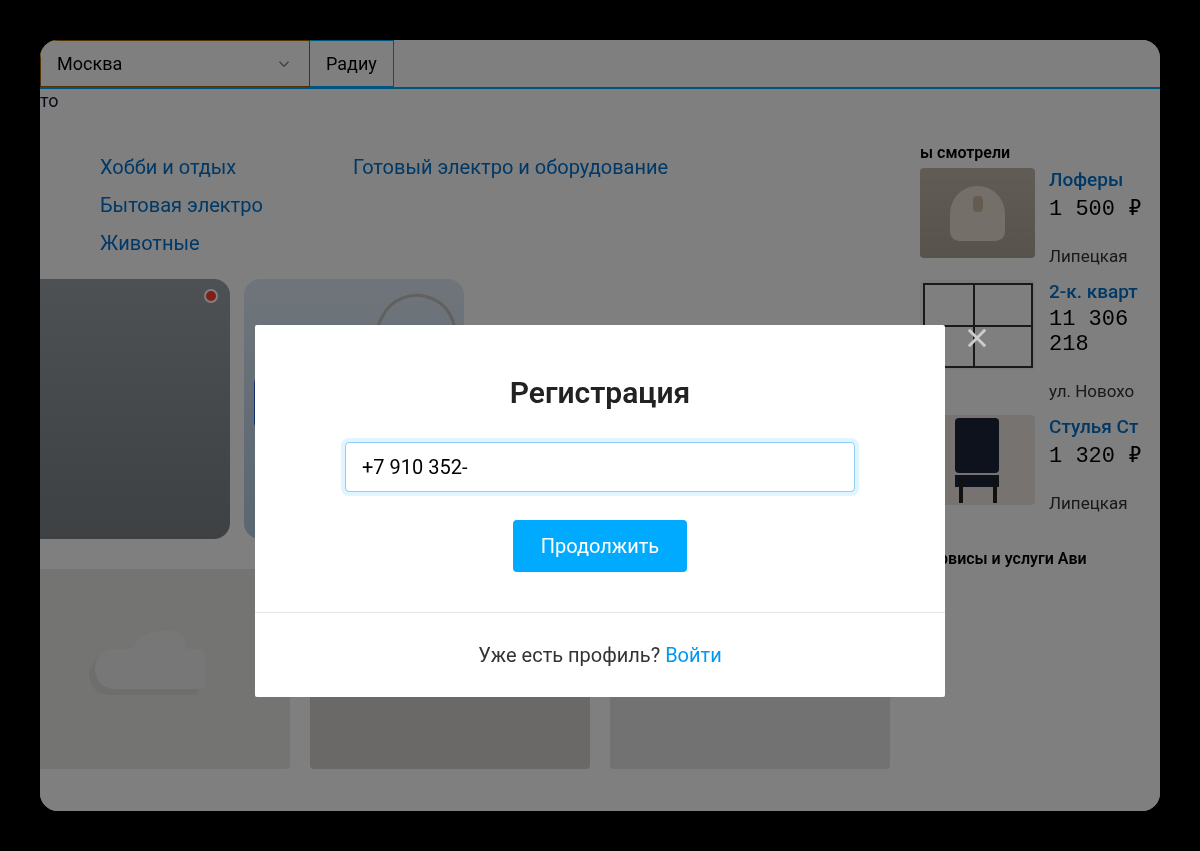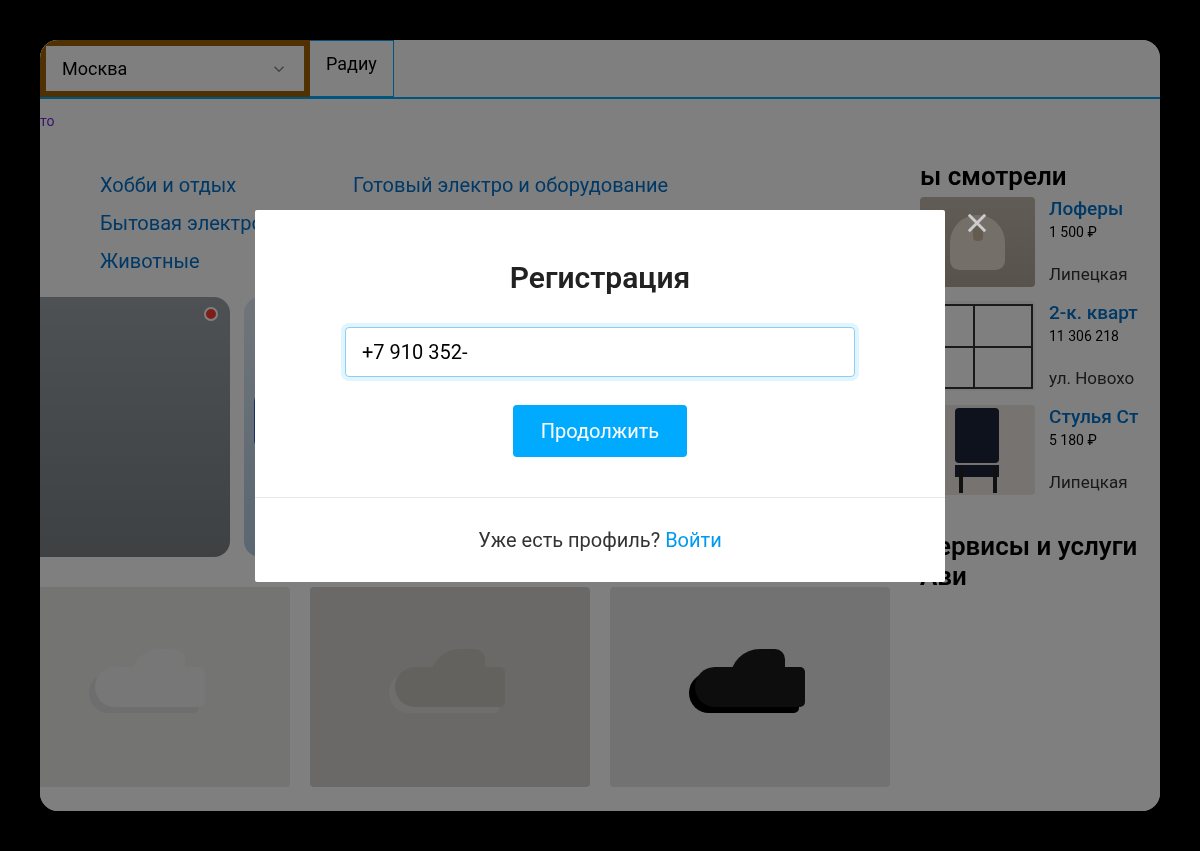--- a/index.html
+++ b/index.html
@@ -3,49 +3,49 @@
 <meta charset="utf-8">
 <style>
 * { margin: 0; padding: 0; box-sizing: border-box; font-family: -apple-system, BlinkMacSystemFont, "Segoe UI", Roboto, Arial, sans-serif; }
 body { width: 1200px; height: 851px; background: #000; overflow: hidden; position: relative; }
 .page-frame { position: absolute; top: 40px; left: 40px; right: 40px; bottom: 40px; border-radius: 18px; overflow: hidden; background: #fff; box-shadow: 0 0 40px 20px rgba(0,0,0,.6); }
 .page { position: relative; width: 100%; height: 100%; overflow: hidden; }
 
 
 .searchbar { display:flex; border-bottom:2px solid #0af; }
 .search-input { flex:1; border:1px solid #c7c7c7; border-top:none; border-left:none; padding:12px 16px; font-size:18px; color:#333; }
-.city-select { width:270px; border:6px solid #a16207; padding:12px 16px; font-size:18px; display:flex; align-items:center; justify-content:space-between; }
+.city-select { width:270px; border:1px solid #a16207; padding:12px 16px; font-size:18px; display:flex; align-items:center; justify-content:space-between; }
 .radius-btn { border:1px solid #0af; border-left:none; padding:12px 16px; font-size:18px; }
 
-.crumb { padding:14px 20px 14px 0; font-size:14px; color:#6d28d9; }
+.crumb { padding:1px 20px 14px 0; font-size:18px; color:#0f172a; }
 
 .cat-links { display:flex; gap:90px; padding:30px 60px 10px; }
 .cat-col a { display:block; color:#0070cc; font-size:20px; margin-bottom:14px; text-decoration:none; }
 
 .cards-row { display:flex; gap:14px; padding:0 0 0 0; margin-left:-30px; }
 .promo-card { position:relative; width:220px; height:260px; border-radius:16px; overflow:hidden; }
 .promo-card.gray { background:linear-gradient(#9ba3a8,#7d8286); }
 .promo-card.blue { background:linear-gradient(#dfeaf5,#b5cde4); }
 .promo-title { position:absolute; left:16px; bottom:18px; color:#fff; font-size:22px; font-weight:600; line-height:1.3; }
 .live-dot { position:absolute; top:10px; right:12px; width:14px; height:14px; border-radius:50%; background:#ff3b30; border:2px solid #fff; }
 .racket { position:absolute; top:12px; right:20px; width:80px; height:140px; border:3px solid #b0a999; border-radius:40px 40px 10px 10px; transform:rotate(25deg); opacity:.6; }
 .car { position:absolute; top:95px; left:10px; width:130px; height:55px; background:#2a5fd4; border-radius:10px 30px 6px 6px; }
 .car::before,.car::after { content:""; position:absolute; bottom:-10px; width:26px; height:26px; background:#222; border-radius:50%; }
 .car::before{left:10px}.car::after{right:10px}
 
 .content-row { display:flex; gap:30px; }
 .left-col{flex:1}
 .right-col{width:280px; padding-top:6px;}
 
-.section-h { font-size:26px; font-weight:600; padding:12px 0 6px; }
+.section-h { font-size:16px; font-weight:600; padding:12px 0 6px; }
 .mini-list { display:flex; flex-direction:column; gap:14px; }
 .mini-item { display:flex; gap:14px; }
 .mini-thumb { width:115px; height:90px; background:#d0cfcf; border-radius:4px; flex-shrink:0; display:flex; align-items:center; justify-content:center; color:#888; font-size:48px; }
 .mini-title { color:#0070cc; font-size:19px; font-weight:500; margin-bottom:4px; }
-.mini-price { font-size:14px; margin-bottom:2px; }
+.mini-price { font-size:22px; margin-bottom:2px;font-family:Liberation Mono, monospace; }
 .mini-sub { font-size:17px; color:#333;margin-top:24px; }
 
 .listing-grid { display:flex; gap:20px; margin-top:30px; margin-left:-30px; }
 .listing-thumb { width:280px; height:200px; background:#bfbfbf; border-radius:4px; display:flex; align-items:center; justify-content:center; overflow:hidden; }
 
 
 .shoe { width:110px; height:40px; background:#eee; border-radius:40px 10px 10px 40px; box-shadow:-6px 6px 0 #ddd; position:relative; }
 .shoe.dark{background:#1a1a1a; box-shadow:-6px 6px 0 #000}
 .shoe::after{content:""; position:absolute; top:-18px; left:35px; width:55px; height:30px; background:inherit; border-radius:30px 10px 0 0;}
 
@@ -57,21 +57,21 @@
 
 .floorplan { width:110px; height:85px; border:2px solid #333; background:#fff; position:relative; }
 .floorplan::before{content:""; position:absolute; left:48px; top:0; bottom:0; width:2px; background:#333;}
 .floorplan::after{content:""; position:absolute; top:40px; left:0; right:0; height:2px; background:#333;}
 
 .loafer-thumb { background:linear-gradient(#c2b8ac,#b0a599); }
 .loafer { width:55px; height:55px; background:#e8e0d2; border-radius:30px 30px 10px 10px; position:relative; }
 .loafer::after{content:""; position:absolute; top:10px; left:50%; transform:translateX(-50%); width:10px; height:16px; background:#cbb9a0; border-radius:4px;}
 
 
-.overlay { position:absolute; inset:0; background:rgba(0,0,0,0.5); display:flex; align-items:flex-start; justify-content:center; padding-top:170px; }
+.overlay { position:absolute; inset:0; background:rgba(0,0,0,0.5); display:flex; align-items:center; justify-content:center; padding-top:170px; }
 .modal { width:690px; background:#fff; border-radius:2px; position:relative; }
 .modal-close { position:absolute; top:-5px; right:-50px; width:36px; height:36px; display:flex; align-items:center; justify-content:center; cursor:pointer; }
 .modal-close svg { stroke:#ccc; stroke-width:2.5; }
 .modal-body { padding:50px 90px 40px; text-align:center; }
 .modal-title { font-size:30px; font-weight:600; color:#222; margin-bottom:32px; }
 .phone-input { width:100%; padding:12px 16px; font-size:20px; border:1px solid #8fcef2; border-radius:4px; box-shadow:0 0 0 4px rgba(0,170,255,.12); outline:none; text-align:left; margin-bottom:28px; }
 .continue-btn { background:#00aaff; color:#fff; border:none; padding:14px 28px; font-size:20px; border-radius:4px; cursor:pointer; }
 .modal-foot { border-top:1px solid #e6e6e6; padding:30px; text-align:center; font-size:20px; color:#333; }
 .modal-foot a { color:#0099ee; text-decoration:none; }
 
@@ -160,21 +160,21 @@
           <div class="mini-thumb" style="background:#ece7e1">
                 <div class="chair">
                   <div class="chair-back"></div>
                   <div class="chair-seat"></div>
                   <div class="chair-leg l"></div>
                   <div class="chair-leg r"></div>
                 </div>
               </div>
           <div>
             <div class="mini-title">Стулья Ст</div>
-            <div class="mini-price">5 180 ₽</div>
+            <div class="mini-price">1 320 ₽</div>
             <div class="mini-sub">Липецкая</div>
           </div>
         </div>
       </div>
       <div class="section-h" style="margin-top:24px">Сервисы и услуги Ави</div>
     </div>
   </div>
 
   <div class="overlay">
     <div class="modal">

